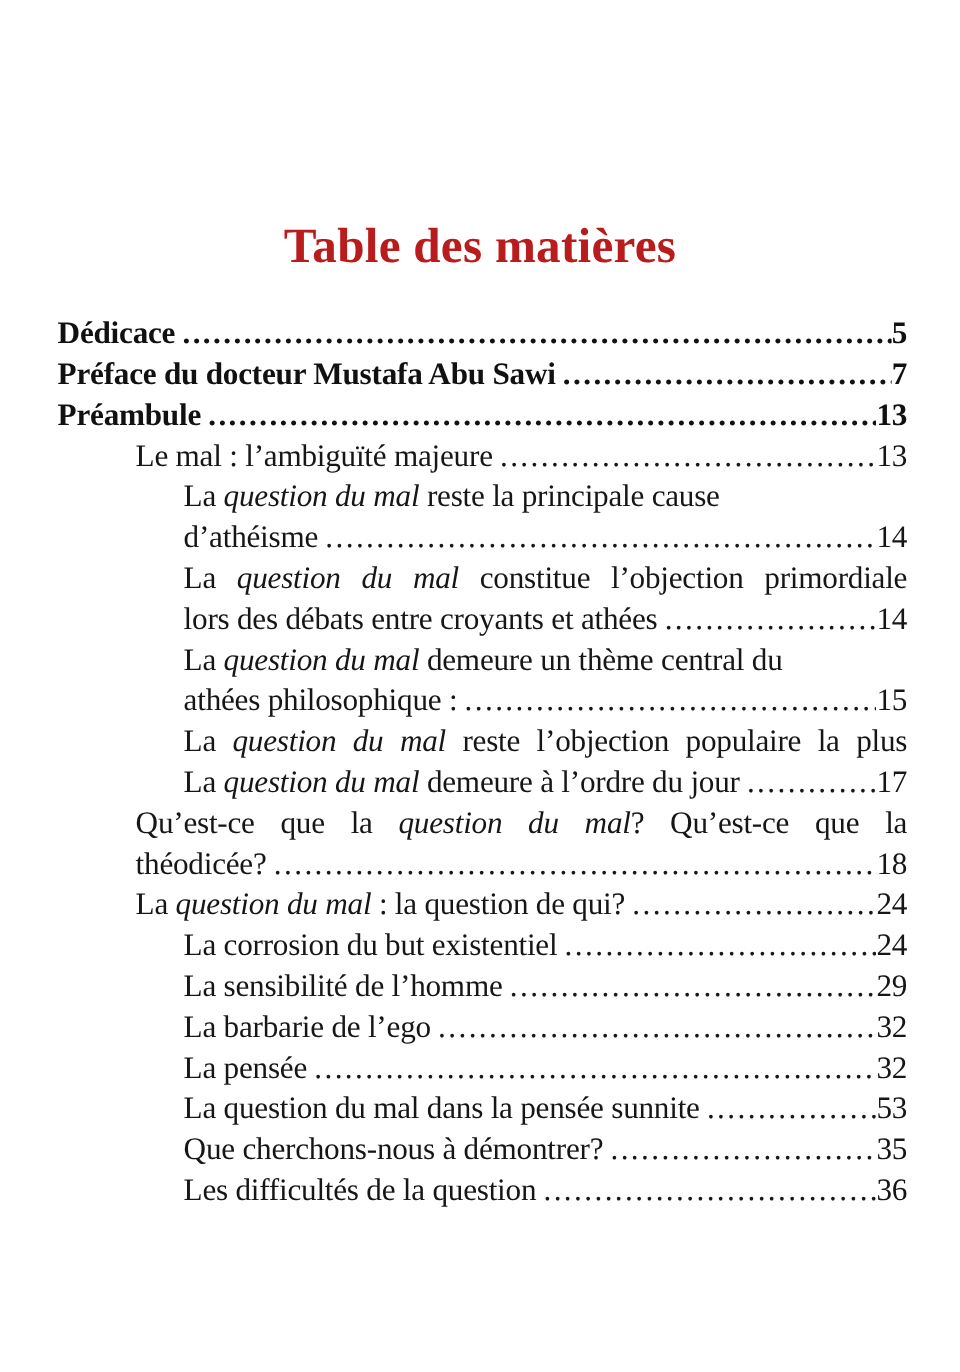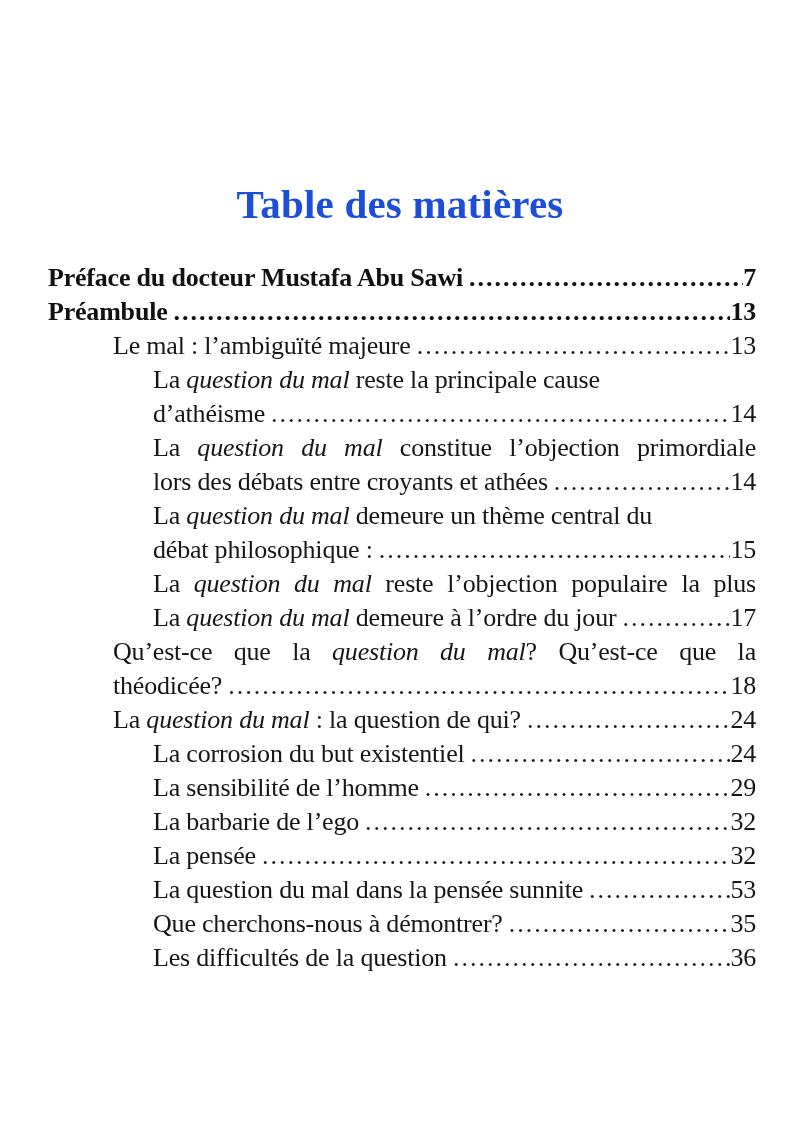--- a/index.html
+++ b/index.html
@@ -18,21 +18,21 @@
   }
   .title {
     position: absolute;
     top: 153px;
     left: 0;
     right: 0;
     text-align: center;
     font-size: 41px;
     font-weight: bold;
     letter-spacing: 0.2px;
-    color: #1d4ed8;
+    color: #b91c1c;
   }
   .toc {
     position: absolute;
     top: 261px;
     left: 48px;
     width: 708px;
     font-size: 26px;
     line-height: 34px;
     letter-spacing: -0.2px;
   }
@@ -72,20 +72,27 @@
   i { }
 </style>
 </head>
 <body>
 
 <div class="page">
   <h1 class="title">Table des matières</h1>
   <div class="toc" id="toc">
       <div class="toc-entry lvl1 bold">
         <div class="toc-line">
+          <span class="toc-text">Dédicace</span>
+          <span class="dot-leader"></span>
+          <span class="page-number">5</span>
+        </div>
+      </div>
+      <div class="toc-entry lvl1 bold">
+        <div class="toc-line">
           <span class="toc-text">Préface du docteur Mustafa Abu Sawi</span>
           <span class="dot-leader"></span>
           <span class="page-number">7</span>
         </div>
       </div>
       <div class="toc-entry lvl1 bold">
         <div class="toc-line">
           <span class="toc-text">Préambule</span>
           <span class="dot-leader"></span>
           <span class="page-number">13</span>
@@ -110,21 +117,21 @@
         <div class="toc-wrapline justify">La <i>question du mal</i> constitue l’objection primordiale</div>
         <div class="toc-line">
           <span class="toc-text">lors des débats entre croyants et athées</span>
           <span class="dot-leader"></span>
           <span class="page-number">14</span>
         </div>
       </div>
       <div class="toc-entry lvl3">
         <div class="toc-wrapline">La <i>question du mal</i> demeure un thème central du</div>
         <div class="toc-line">
-          <span class="toc-text">débat philosophique :</span>
+          <span class="toc-text">athées philosophique :</span>
           <span class="dot-leader"></span>
           <span class="page-number">15</span>
         </div>
       </div>
       <div class="toc-entry lvl3">
         <div class="toc-wrapline justify">La <i>question du mal</i> reste l’objection populaire la plus</div>
       </div>
       <div class="toc-entry lvl3">
         <div class="toc-line">
           <span class="toc-text">La <i>question du mal</i> demeure à l’ordre du jour</span>

